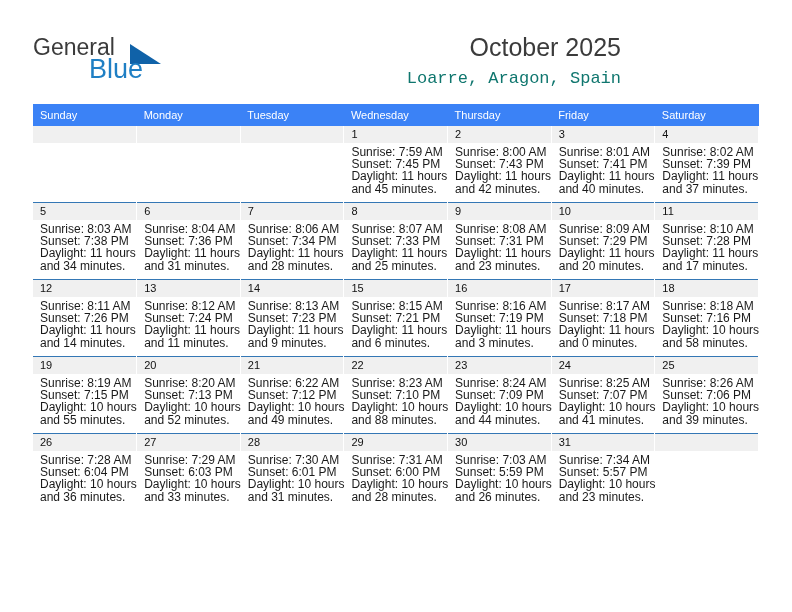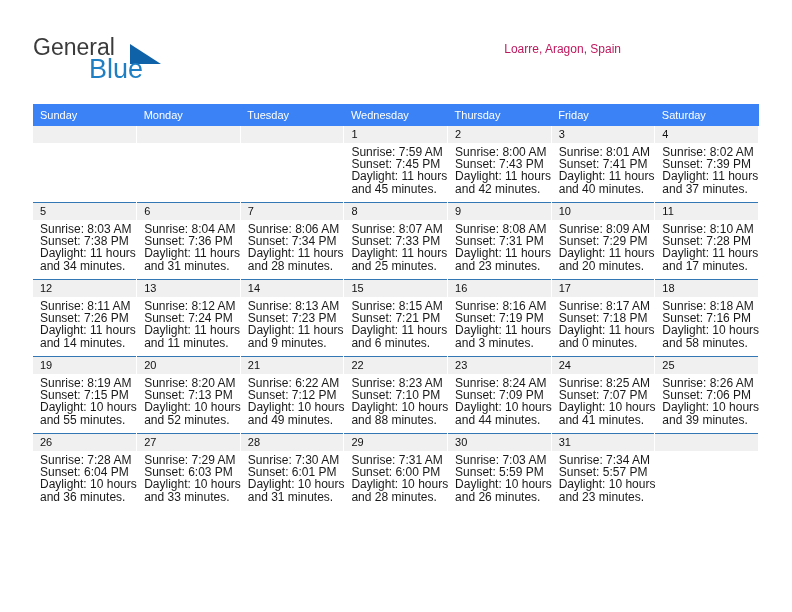--- a/index.html
+++ b/index.html
@@ -72,25 +72,25 @@
   }
   .cal-title {
     font-size: 25px;
     line-height: 30px;
     color: #3b3b3b;
     font-weight: normal;
     margin: 0;
     font-family: "Liberation Sans", sans-serif;
   }
   .cal-subtitle {
-    font-size: 12px;
+    font-size: 17px;
     line-height: 18px;
-    color: #be185d;
+    color: #0f766e;
     margin: 8px 0 0 0;
-    font-family: Liberation Sans, sans-serif;
+    font-family: Liberation Mono, monospace;
   }
 
   
   .calendar {
     position: absolute;
     left: 33px;
     top: 104px;
     width: 726px;
     border-collapse: collapse;
     table-layout: fixed;
@@ -154,20 +154,21 @@
 
   <div class="topbar">
 
     <div class="brand">
       <span class="brand-general">General</span>
       <span class="brand-triangle"></span>
       <span class="brand-blue">Blue</span>
     </div>
 
     <div class="title-block">
+      <h1 class="cal-title">October 2025</h1>
       <div class="cal-subtitle">Loarre, Aragon, Spain</div>
     </div>
 
   </div>
 
   <table class="calendar">
     <thead>
       <tr>
         <th>Sunday</th>
         <th>Monday</th>

